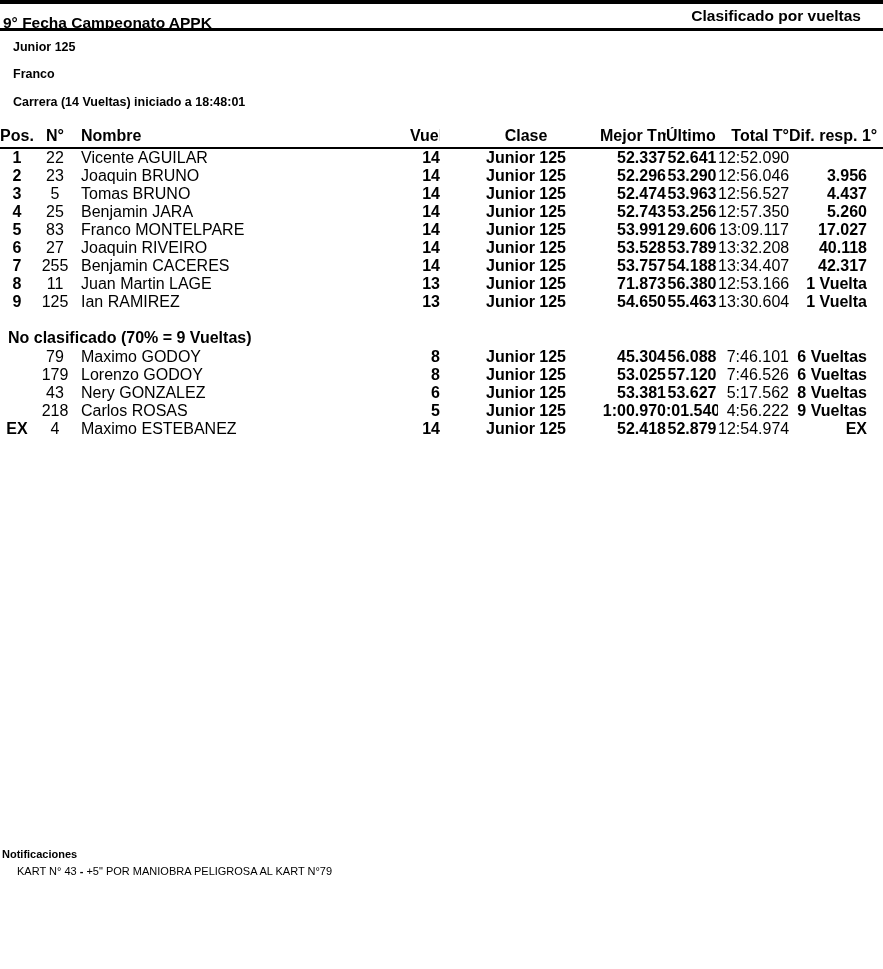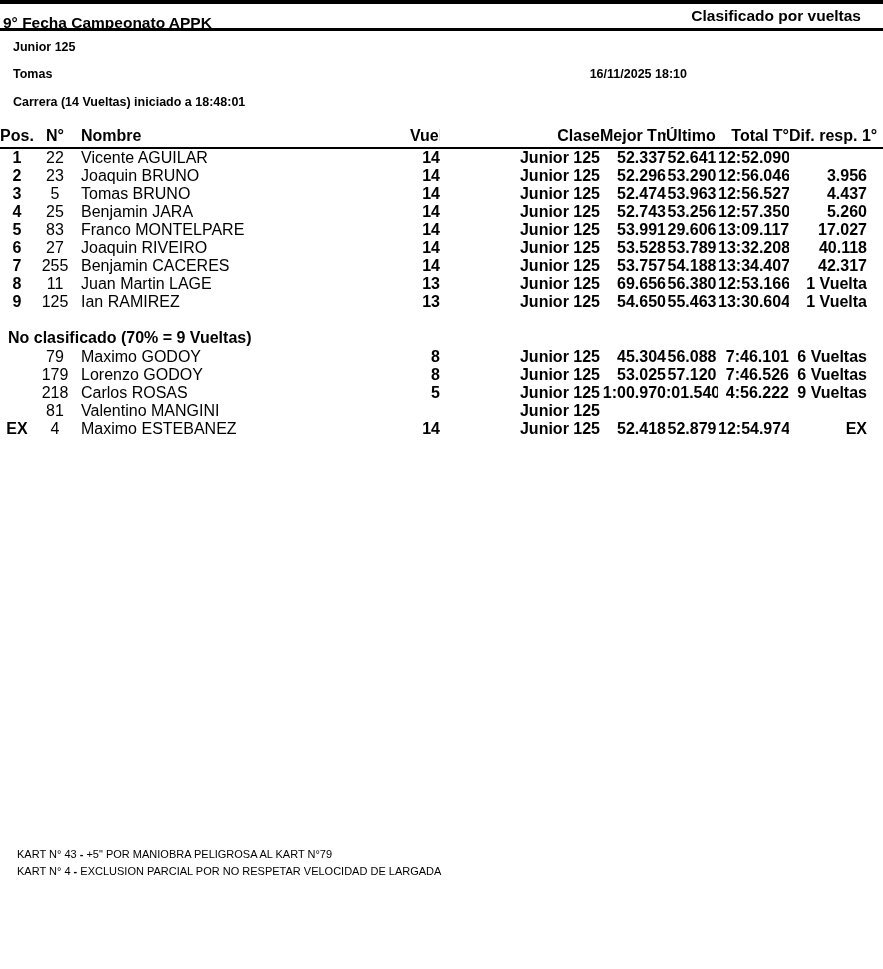--- a/index.html
+++ b/index.html
@@ -66,24 +66,24 @@
   col.w-clase { width: 160px; }
   col.w-best  { width: 66px; }
   col.w-last  { width: 52px; }
   col.w-total { width: 71px; }
   col.w-dif   { width: 94px; }
 
   .c-pos   { text-align: center; font-weight: bold; }
   .c-num   { text-align: center; font-weight: normal; }
   .c-name  { text-align: left; padding-left: 5px !important; font-weight: normal; }
   .c-laps  { text-align: right; font-weight: bold; }
-  .c-clase { text-align: right; padding-left: 12px !important; font-weight: bold; }
+  .c-clase { text-align: center; padding-left: 12px !important; font-weight: bold; }
   .c-best  { text-align: right; font-weight: bold; }
   .c-last  { text-align: center; font-weight: bold; }
-  .c-total { text-align: right; font-weight: bold; }
+  .c-total { text-align: right; font-weight: normal; }
   .c-dif   { text-align: right; font-weight: bold; padding-right: 16px !important; }
 
   tr.spacer-row { height: 16.7px; }
   td.nc-heading {
     font-weight: bold;
     text-align: left;
     padding-left: 8px !important;
     height: 20px;
   }
 
@@ -96,22 +96,21 @@
 <body>
 
 <div class="page">
 
   <div class="rule rule-top"></div>
   <div class="title-left">9° Fecha Campeonato APPK</div>
   <div class="title-right">Clasificado por vueltas</div>
   <div class="rule rule-under-title"></div>
 
   <div class="meta meta-category">Junior 125</div>
-  <div class="meta meta-session">Tomas</div>
-  <div class="meta meta-right meta-datetime">16/11/2025 18:10</div>
+  <div class="meta meta-session">Franco</div>
   <div class="meta meta-race">Carrera (14 Vueltas) iniciado a 18:48:01</div>
 
   <table class="results">
     <colgroup>
       <col class="w-pos">
         <col class="w-num">
         <col class="w-name">
         <col class="w-laps">
       <col class="w-clase">
         <col class="w-best">
@@ -209,21 +208,21 @@
           <td class="c-last">54.188</td>
           <td class="c-total">13:34.407</td>
           <td class="c-dif">42.317</td>
         </tr>
         <tr>
           <td class="c-pos">8</td>
           <td class="c-num">11</td>
           <td class="c-name">Juan Martin LAGE</td>
           <td class="c-laps">13</td>
           <td class="c-clase">Junior 125</td>
-          <td class="c-best">69.656</td>
+          <td class="c-best">71.873</td>
           <td class="c-last">56.380</td>
           <td class="c-total">12:53.166</td>
           <td class="c-dif">1 Vuelta</td>
         </tr>
         <tr>
           <td class="c-pos">9</td>
           <td class="c-num">125</td>
           <td class="c-name">Ian RAMIREZ</td>
           <td class="c-laps">13</td>
           <td class="c-clase">Junior 125</td>
@@ -259,60 +258,56 @@
           <td class="c-name">Lorenzo GODOY</td>
           <td class="c-laps">8</td>
           <td class="c-clase">Junior 125</td>
           <td class="c-best">53.025</td>
           <td class="c-last">57.120</td>
           <td class="c-total">7:46.526</td>
           <td class="c-dif">6 Vueltas</td>
         </tr>
         <tr>
           <td class="c-pos"></td>
+          <td class="c-num">43</td>
+          <td class="c-name">Nery GONZALEZ</td>
+          <td class="c-laps">6</td>
+          <td class="c-clase">Junior 125</td>
+          <td class="c-best">53.381</td>
+          <td class="c-last">53.627</td>
+          <td class="c-total">5:17.562</td>
+          <td class="c-dif">8 Vueltas</td>
+        </tr>
+        <tr>
+          <td class="c-pos"></td>
           <td class="c-num">218</td>
           <td class="c-name">Carlos ROSAS</td>
           <td class="c-laps">5</td>
           <td class="c-clase">Junior 125</td>
           <td class="c-best">1:00.970</td>
           <td class="c-last">:01.540</td>
           <td class="c-total">4:56.222</td>
           <td class="c-dif">9 Vueltas</td>
         </tr>
         <tr>
-          <td class="c-pos"></td>
-          <td class="c-num">81</td>
-          <td class="c-name">Valentino MANGINI</td>
-          <td class="c-laps"></td>
-          <td class="c-clase">Junior 125</td>
-          <td class="c-best"></td>
-          <td class="c-last"></td>
-          <td class="c-total"></td>
-          <td class="c-dif"></td>
-        </tr>
-        <tr>
           <td class="c-pos">EX</td>
           <td class="c-num">4</td>
           <td class="c-name">Maximo ESTEBANEZ</td>
           <td class="c-laps">14</td>
           <td class="c-clase">Junior 125</td>
           <td class="c-best">52.418</td>
           <td class="c-last">52.879</td>
           <td class="c-total">12:54.974</td>
           <td class="c-dif">EX</td>
         </tr>
       </tbody>
   </table>
 
   <div class="notifications">
+    <div class="notif-heading">Notificaciones</div>
     <div class="notif-line">
       <span>KART N° 43</span>
       <span class="notif-sep">-</span>
       <span>+5" POR MANIOBRA PELIGROSA AL KART N°79</span>
     </div>
-    <div class="notif-line">
-      <span>KART N° 4</span>
-      <span class="notif-sep">-</span>
-      <span>EXCLUSION PARCIAL POR NO RESPETAR VELOCIDAD DE LARGADA</span>
-    </div>
   </div>
 
 </div>
 
 </body></html>

